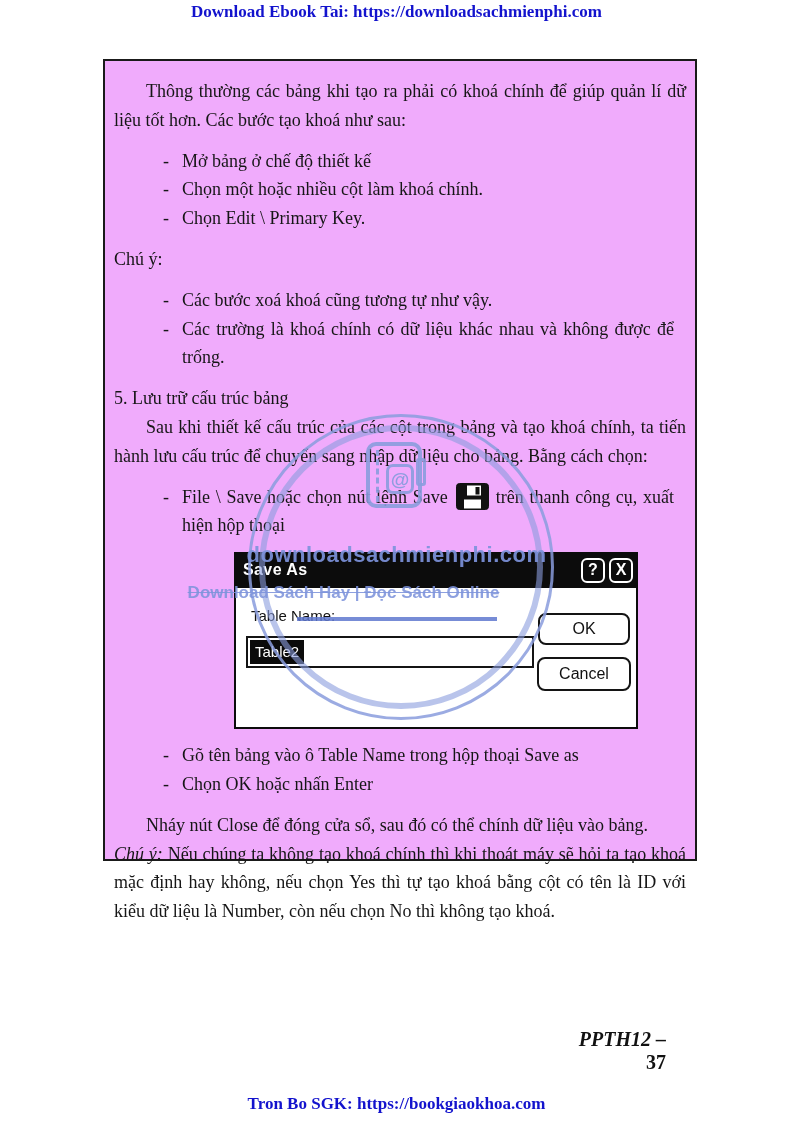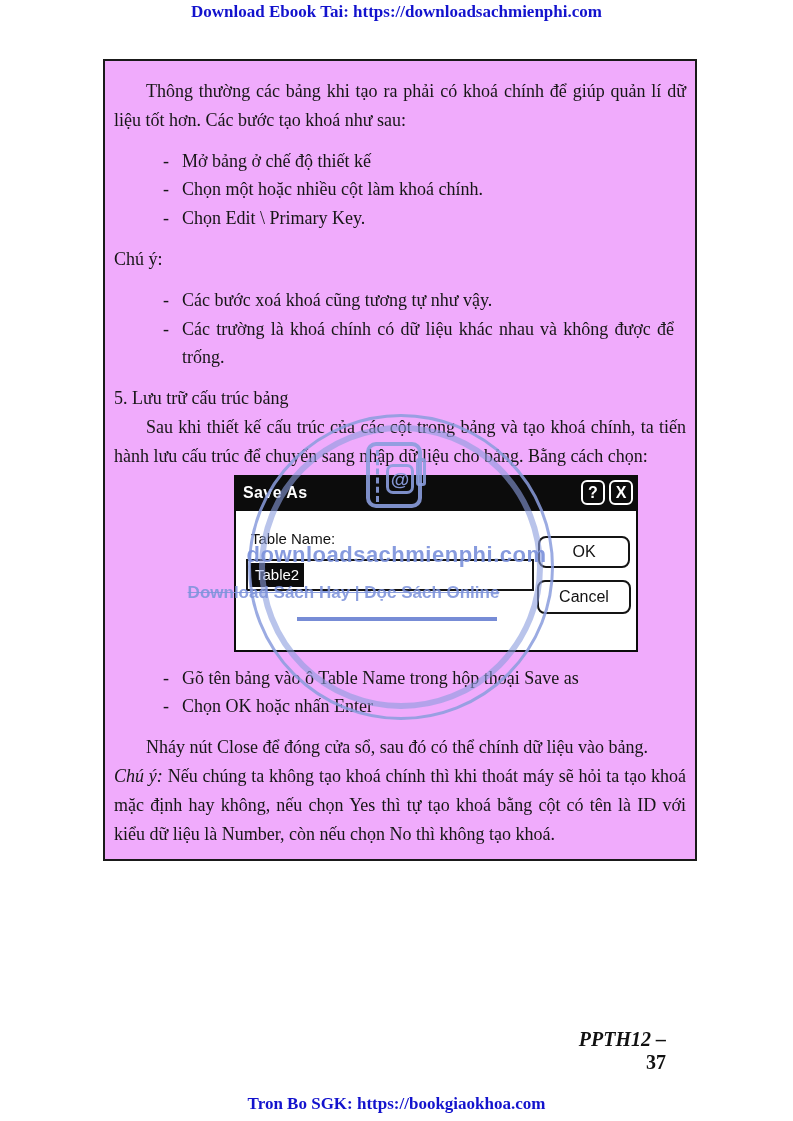--- a/index.html
+++ b/index.html
@@ -150,20 +150,30 @@
 
   <ul>
     <li>Các bước xoá khoá cũng tương tự như vậy.</li>
     <li>Các trường là khoá chính có dữ liệu khác nhau và không được để trống.</li>
   </ul>
 
   <p class="section-heading">5. Lưu trữ cấu trúc bảng</p>
 
   <p class="first-indent">Sau khi thiết kế cấu trúc của các cột trong bảng và tạo khoá chính, ta tiến hành lưu cấu trúc để chuyển sang nhập dữ liệu cho bảng. Bằng cách chọn:</p>
 
+  <ul>
+    <li>
+      <span>File \ Save hoặc chọn nút lệnh Save</span><span class="floppy"><svg width="33" height="27" viewBox="0 0 33 27" xmlns="http://www.w3.org/2000/svg">
+            <rect x="0.5" y="0.5" width="32" height="26" rx="3" fill="#111111" stroke="#111111"></rect>
+            <rect x="11" y="2.5" width="14" height="10" fill="#ffffff"></rect>
+            <rect x="19.5" y="4" width="4" height="7.5" fill="#111111"></rect>
+            <rect x="8" y="16.5" width="17" height="9" fill="#ffffff"></rect>
+          </svg></span><span>trên thanh công cụ, xuất hiện hộp thoại</span>
+    </li>
+  </ul>
 
   <div class="dialog">
     <div class="dlg-titlebar">
       <span class="dlg-title">Save As</span>
       <span class="dlg-sys-buttons">
         <button class="dlg-sys-btn">?</button>
         <button class="dlg-sys-btn">X</button>
       </span>
     </div>
     <div class="dlg-body">

